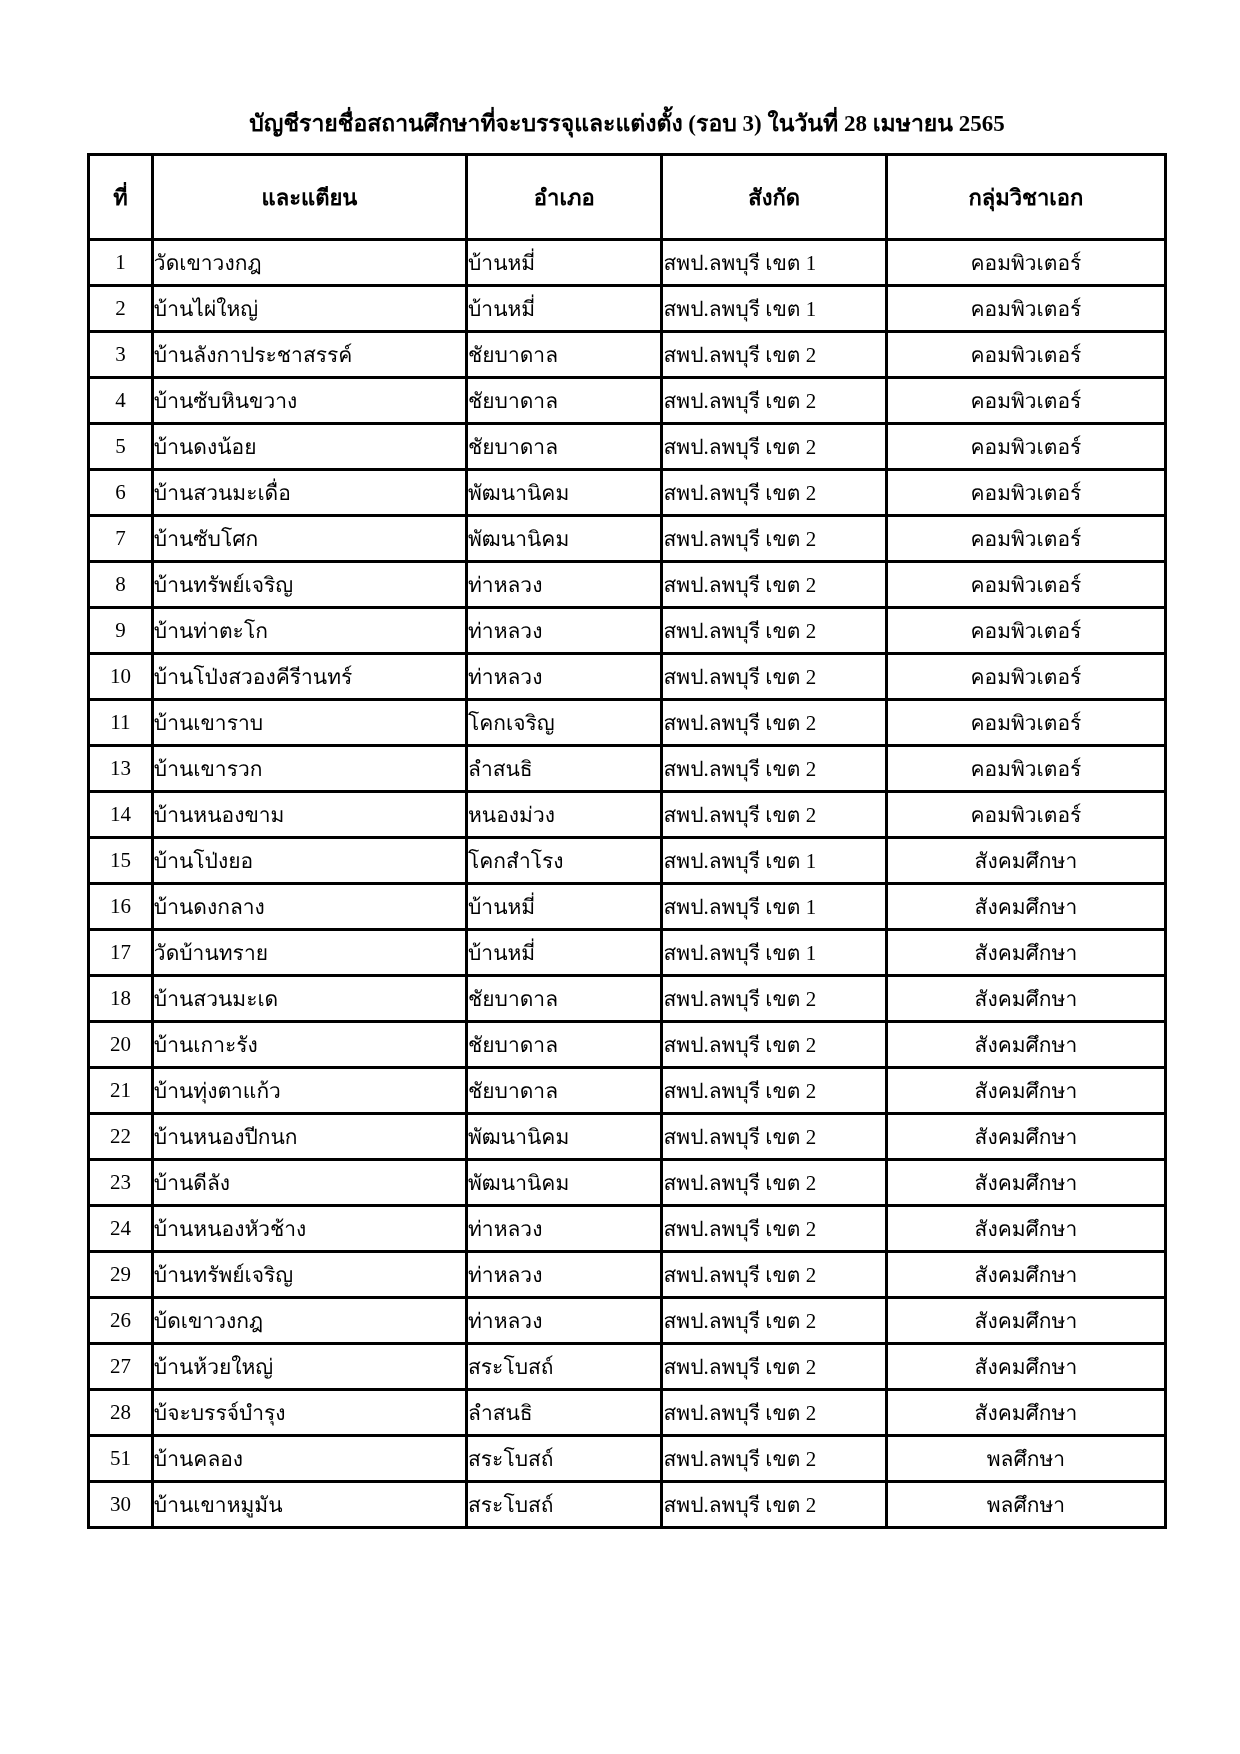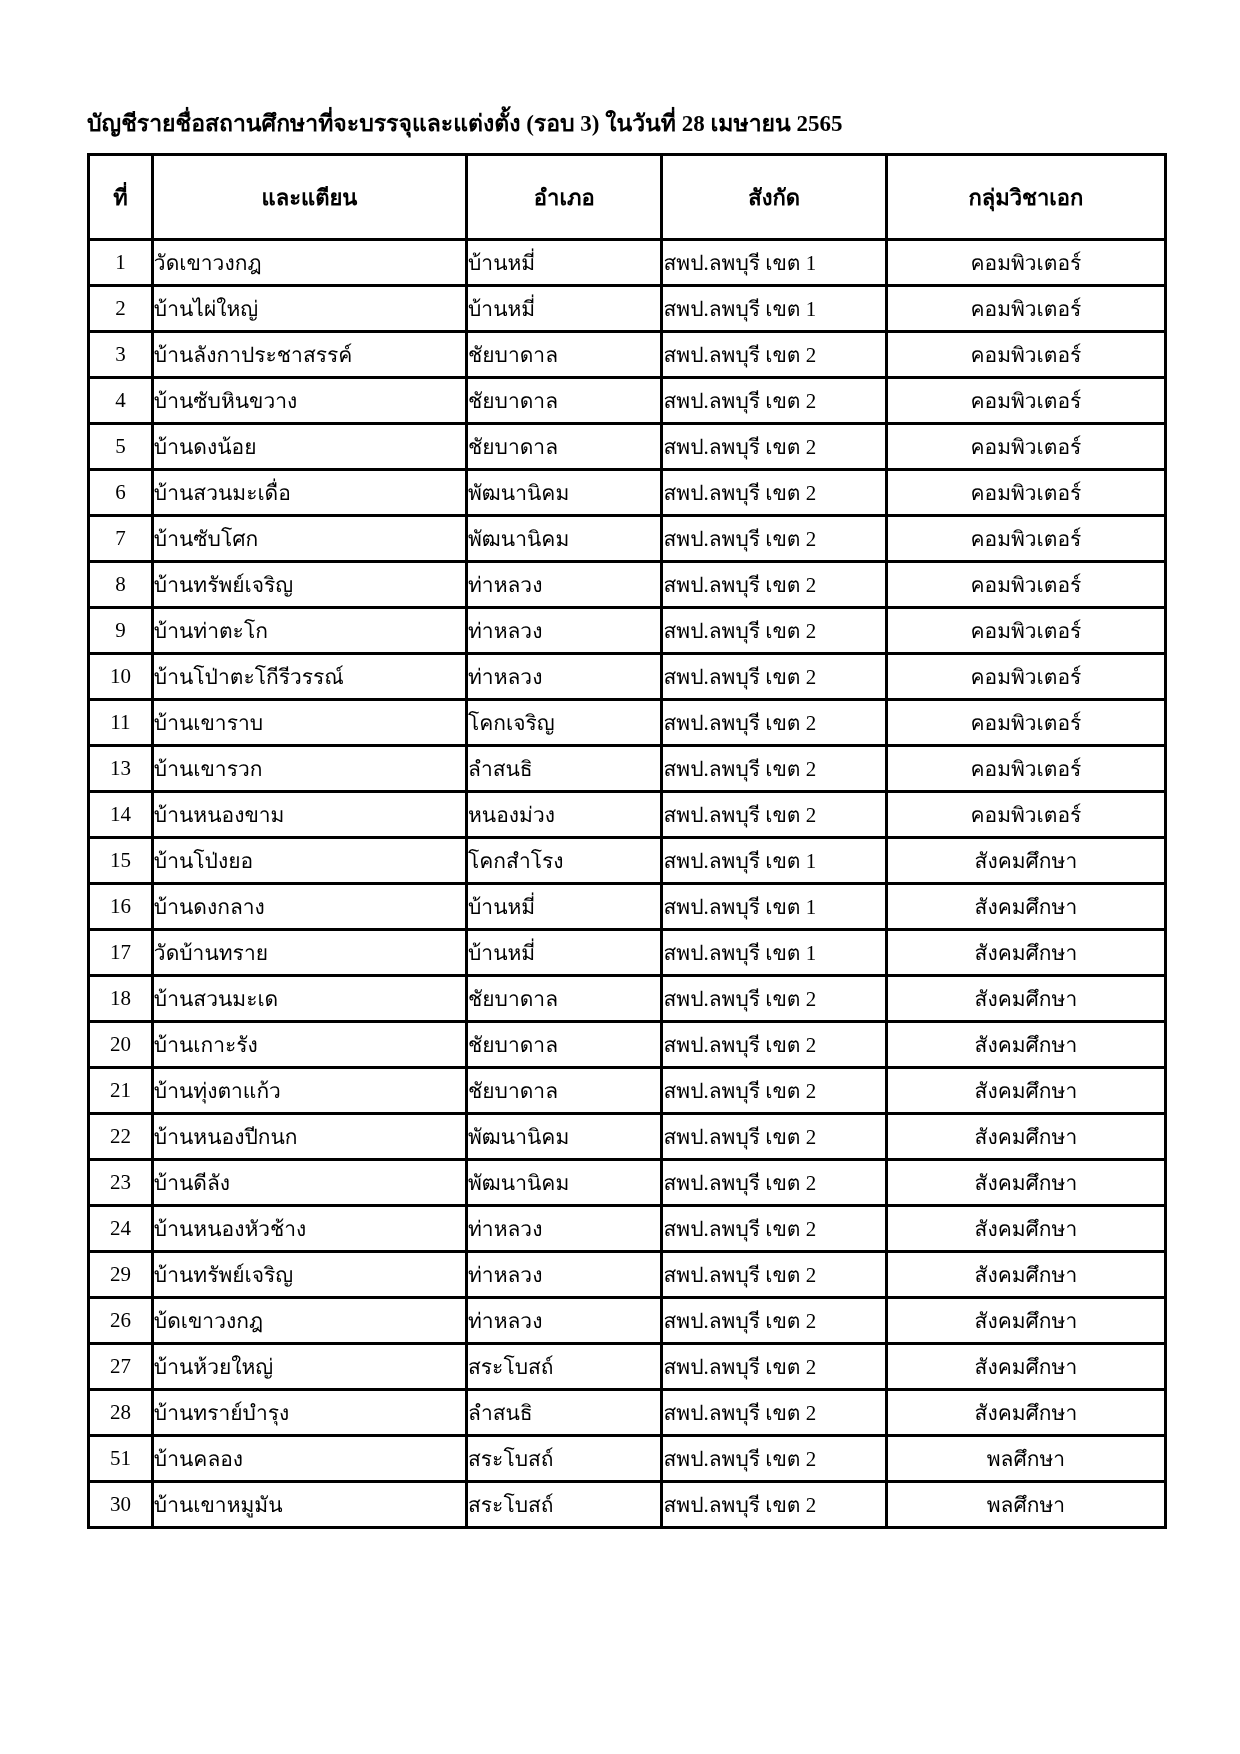--- a/index.html
+++ b/index.html
@@ -14,21 +14,21 @@
     color: #000000;
     position: relative;
   }
   .page {
     position: absolute;
     left: 87px;
     top: 105px;
     width: 1080px;
   }
   .doc-title {
-    text-align: left;
+    text-align: center;
     font-weight: bold;
     font-size: 23px;
     margin-bottom: 12px;
     white-space: nowrap;
   }
   table.schools {
     width: 1080px;
     border-collapse: collapse;
     table-layout: fixed;
   }
@@ -141,21 +141,21 @@
         </tr>
         <tr>
           <td class="al-center">9</td>
           <td class="al-left">บ้านท่าตะโก</td>
           <td class="al-left">ท่าหลวง</td>
           <td class="al-left">สพป.ลพบุรี เขต 2</td>
           <td class="al-center">คอมพิวเตอร์</td>
         </tr>
         <tr>
           <td class="al-center">10</td>
-          <td class="al-left">บ้านโป่าตะโกีรีวรรณ์</td>
+          <td class="al-left">บ้านโป่งสวองคีรีานทร์</td>
           <td class="al-left">ท่าหลวง</td>
           <td class="al-left">สพป.ลพบุรี เขต 2</td>
           <td class="al-center">คอมพิวเตอร์</td>
         </tr>
         <tr>
           <td class="al-center">11</td>
           <td class="al-left">บ้านเขาราบ</td>
           <td class="al-left">โคกเจริญ</td>
           <td class="al-left">สพป.ลพบุรี เขต 2</td>
           <td class="al-center">คอมพิวเตอร์</td>
@@ -253,21 +253,21 @@
         </tr>
         <tr>
           <td class="al-center">27</td>
           <td class="al-left">บ้านห้วยใหญ่</td>
           <td class="al-left">สระโบสถ์</td>
           <td class="al-left">สพป.ลพบุรี เขต 2</td>
           <td class="al-center">สังคมศึกษา</td>
         </tr>
         <tr>
           <td class="al-center">28</td>
-          <td class="al-left">บ้านทราย์บำรุง</td>
+          <td class="al-left">บ้จะบรรจ์บำรุง</td>
           <td class="al-left">ลำสนธิ</td>
           <td class="al-left">สพป.ลพบุรี เขต 2</td>
           <td class="al-center">สังคมศึกษา</td>
         </tr>
         <tr>
           <td class="al-center">51</td>
           <td class="al-left">บ้านคลอง</td>
           <td class="al-left">สระโบสถ์</td>
           <td class="al-left">สพป.ลพบุรี เขต 2</td>
           <td class="al-center">พลศึกษา</td>

